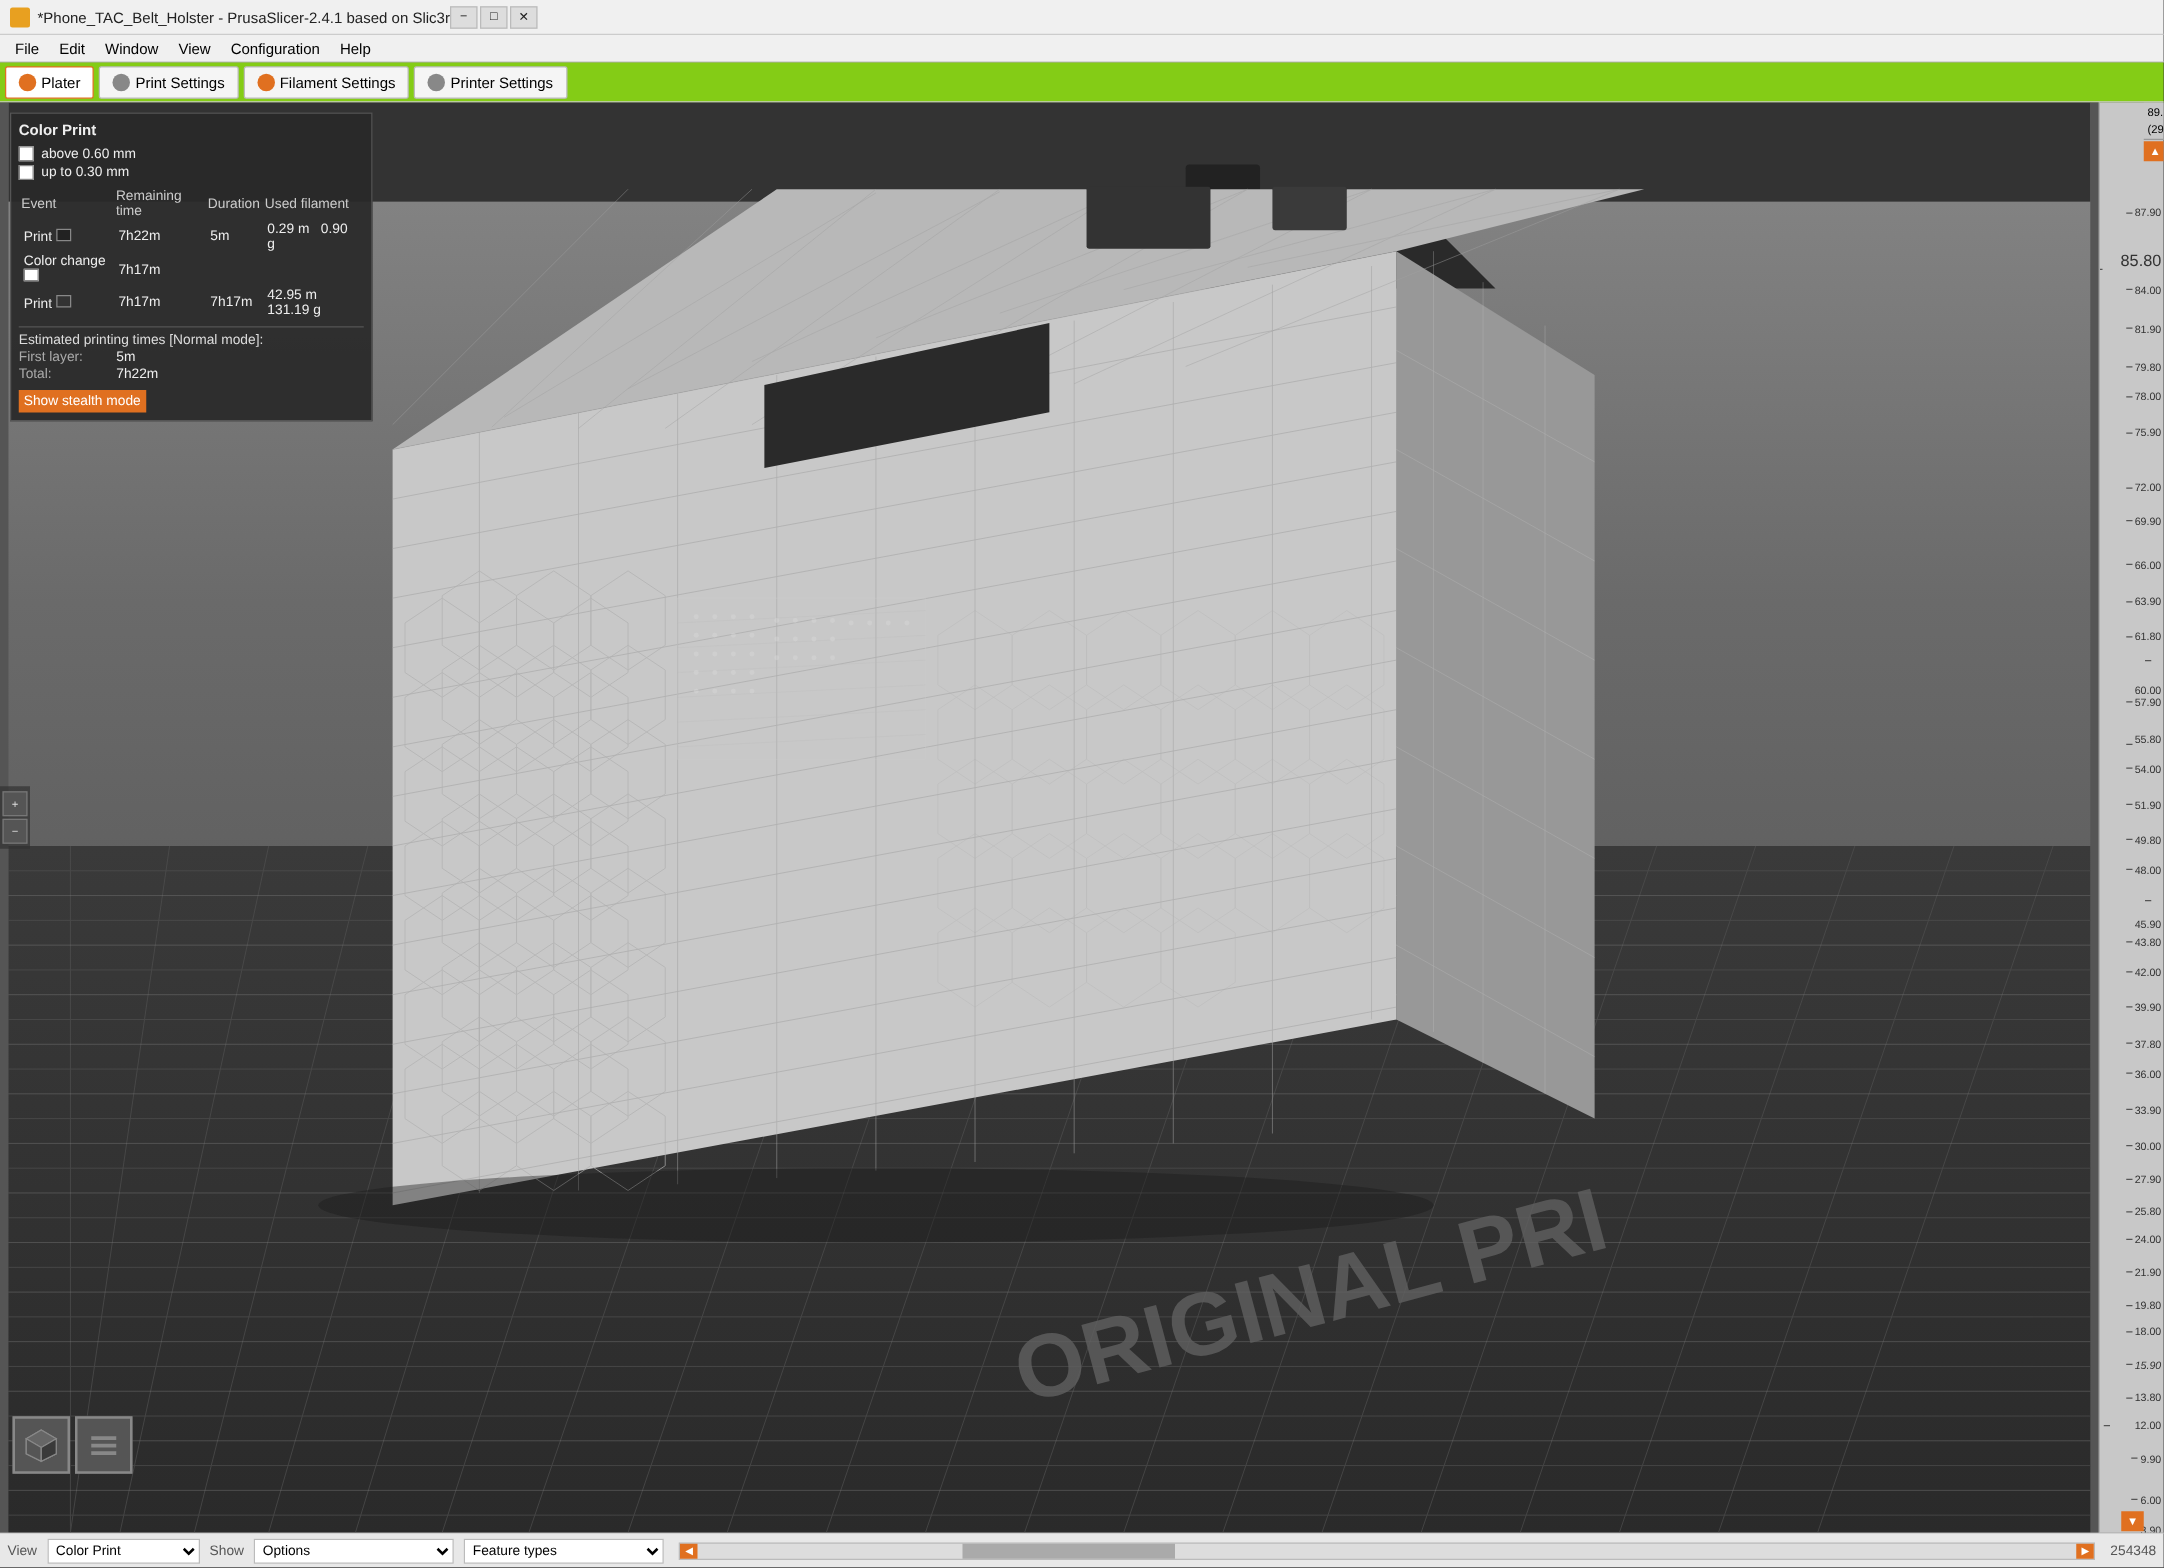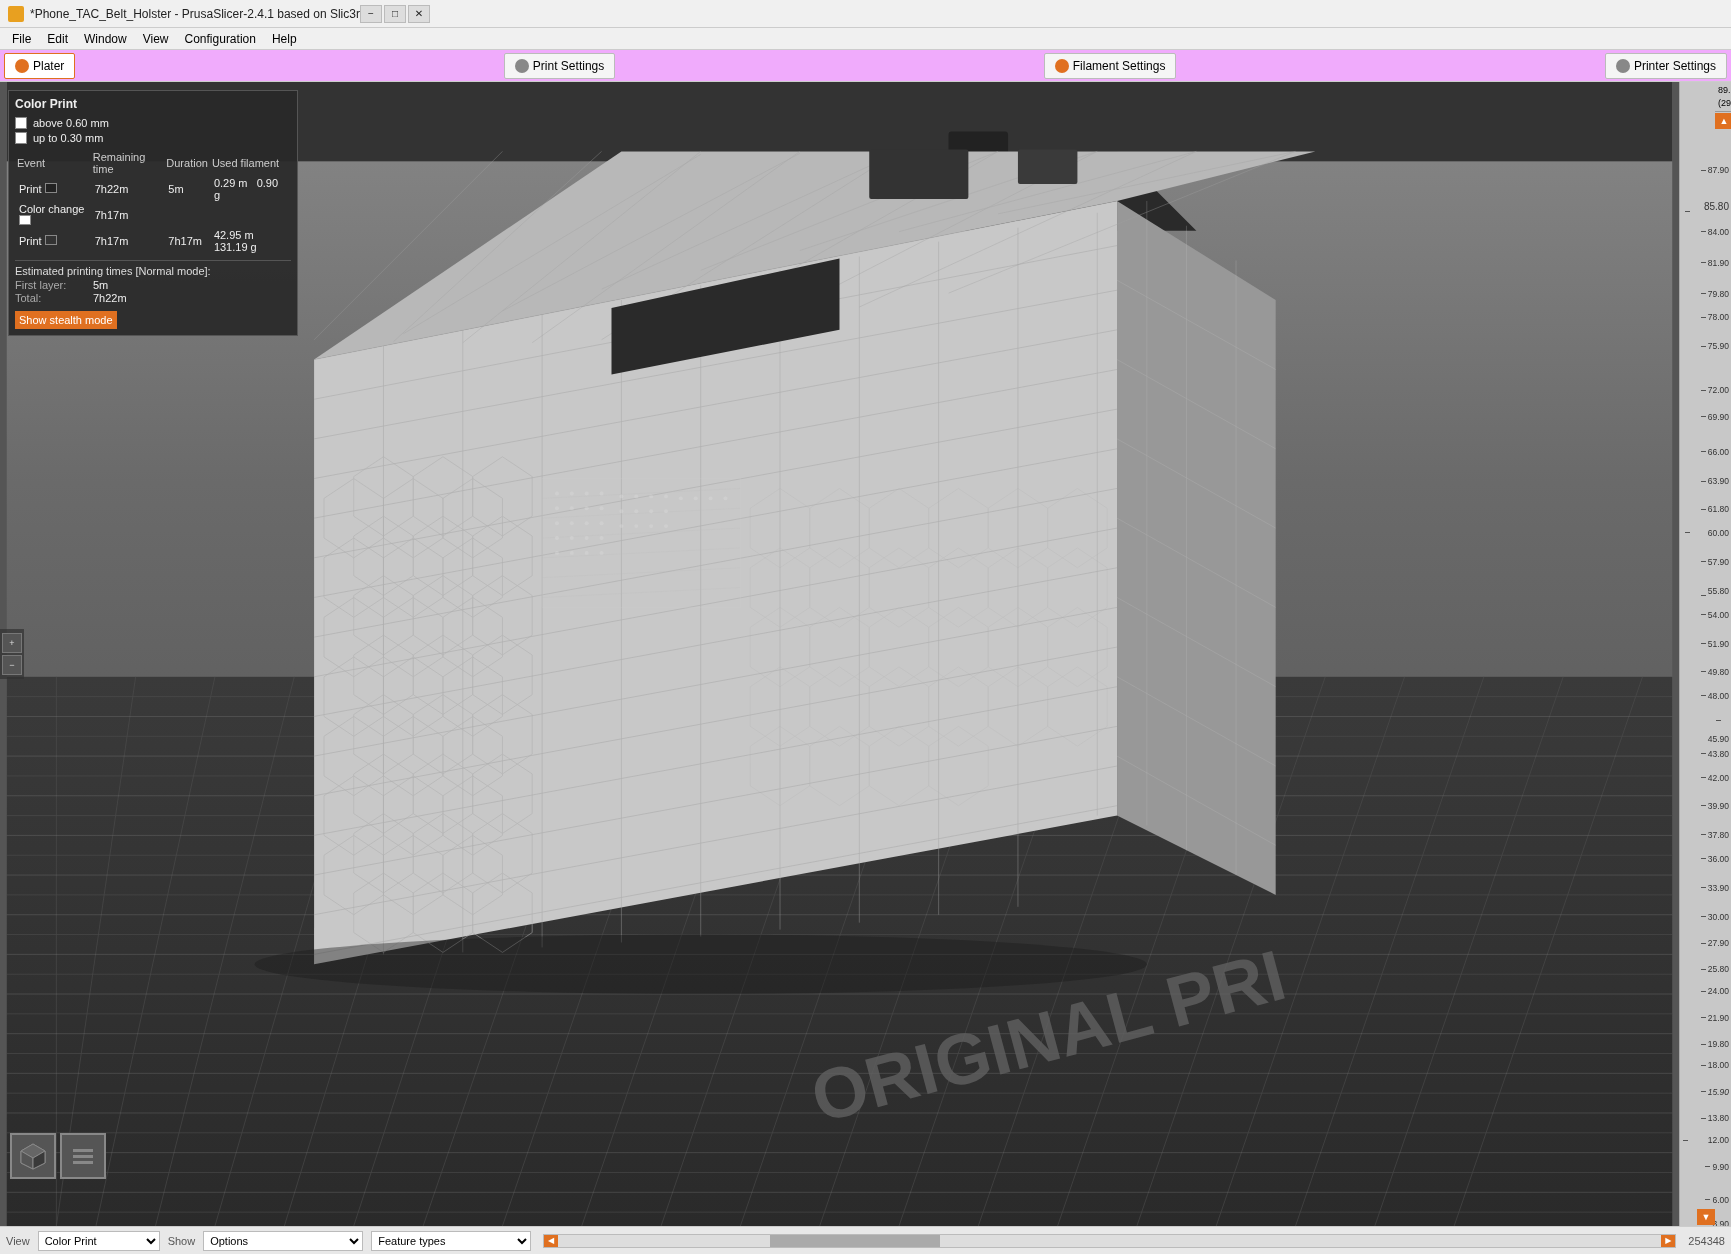--- a/index.html
+++ b/index.html
@@ -28,27 +28,26 @@
       display: flex;
       align-items: center;
       padding: 0 4px;
       font-size: 12px;
     }
     .menu-item { padding: 2px 8px; cursor: pointer; }
 
     
     #toolbar {
       height: 32px;
-      background: #f0abfc;
+      background: #84cc16;
       border-bottom: 1px solid #ccc;
       display: flex;
       align-items: center;
       padding: 0 4px;
       gap: 4px;
-      justify-content: space-between;
     }
     .toolbar-btn {
       height: 26px;
       padding: 0 10px;
       border: 1px solid #bbb;
       background: #f5f5f5;
       cursor: pointer;
       display: flex;
       align-items: center;
       gap: 4px;
@@ -697,21 +696,21 @@
       <div>(297)</div>
     </div>
 
     <div class="scroll-arrow" style="background:#e07020; width:18px; height:16px; display:flex; align-items:center; justify-content:center; cursor:pointer; margin:1px auto; color:white; font-size:9px;">▲</div>
 
     <div id="scale-ticks-container" style="position:relative; height:1050px;">
     <div style="position: absolute; right: 2px; top: 35.2px; font-size: 8.5px; color: rgb(51, 51, 51); display: flex; align-items: center; gap: 2px; white-space: nowrap;">
           <span style="display: inline-block; width: 5px; height: 1px; background: rgb(85, 85, 85); flex-shrink: 0;"></span>
           <span>87.90</span>
         </div>
-        <div style="position: absolute; right: 2px; top: 70.4px; font-size: 10px; color: rgb(51, 51, 51); display: flex; align-items: flex-end; gap: 14px; white-space: nowrap;">
+        <div style="position: absolute; right: 2px; top: 70.4px; font-size: 13px; color: rgb(51, 51, 51); display: flex; align-items: flex-end; gap: 14px; white-space: nowrap;">
           <span style="display: inline-block; width: 5px; height: 1px; background: rgb(85, 85, 85); flex-shrink: 0;"></span>
           <span>85.80</span>
         </div>
         <div style="position: absolute; right: 2px; top: 96.8px; font-size: 8.5px; color: rgb(51, 51, 51); display: flex; align-items: center; gap: 2px; white-space: nowrap;">
           <span style="display: inline-block; width: 5px; height: 1px; background: rgb(85, 85, 85); flex-shrink: 0;"></span>
           <span>84.00</span>
         </div>
         <div style="position: absolute; right: 2px; top: 127.6px; font-size: 8.5px; color: rgb(51, 51, 51); display: flex; align-items: center; gap: 2px; white-space: nowrap;">
           <span style="display: inline-block; width: 5px; height: 1px; background: rgb(85, 85, 85); flex-shrink: 0;"></span>
           <span>81.90</span>
@@ -741,21 +740,21 @@
           <span>66.00</span>
         </div>
         <div style="position: absolute; right: 2px; top: 345.84px; font-size: 8.5px; color: rgb(51, 51, 51); display: flex; align-items: center; gap: 2px; white-space: nowrap;">
           <span style="display: inline-block; width: 5px; height: 1px; background: rgb(85, 85, 85); flex-shrink: 0;"></span>
           <span>63.90</span>
         </div>
         <div style="position: absolute; right: 2px; top: 374px; font-size: 8.5px; color: rgb(51, 51, 51); display: flex; align-items: center; gap: 2px; white-space: nowrap;">
           <span style="display: inline-block; width: 5px; height: 1px; background: rgb(85, 85, 85); flex-shrink: 0;"></span>
           <span>61.80</span>
         </div>
-        <div style="position: absolute; right: 2px; top: 397.76px; font-size: 8.5px; color: rgb(51, 51, 51); display: flex; align-items: center; gap: 18px; white-space: nowrap;">
+        <div style="position: absolute; right: 2px; top: 397.76px; font-size: 8.5px; color: rgb(51, 51, 51); display: flex; align-items: center; gap: 18px; white-space: nowrap; flex-direction: column;">
           <span style="display: inline-block; width: 5px; height: 1px; background: rgb(85, 85, 85); flex-shrink: 0;"></span>
           <span>60.00</span>
         </div>
         <div style="position: absolute; right: 2px; top: 426.8px; font-size: 8.5px; color: rgb(51, 51, 51); display: flex; align-items: center; gap: 2px; white-space: nowrap;">
           <span style="display: inline-block; width: 5px; height: 1px; background: rgb(85, 85, 85); flex-shrink: 0;"></span>
           <span>57.90</span>
         </div>
         <div style="position: absolute; right: 2px; top: 455.84px; font-size: 8.5px; color: rgb(51, 51, 51); display: flex; align-items: flex-end; gap: 2px; white-space: nowrap;">
           <span style="display: inline-block; width: 5px; height: 1px; background: rgb(85, 85, 85); flex-shrink: 0;"></span>
           <span>55.80</span>

